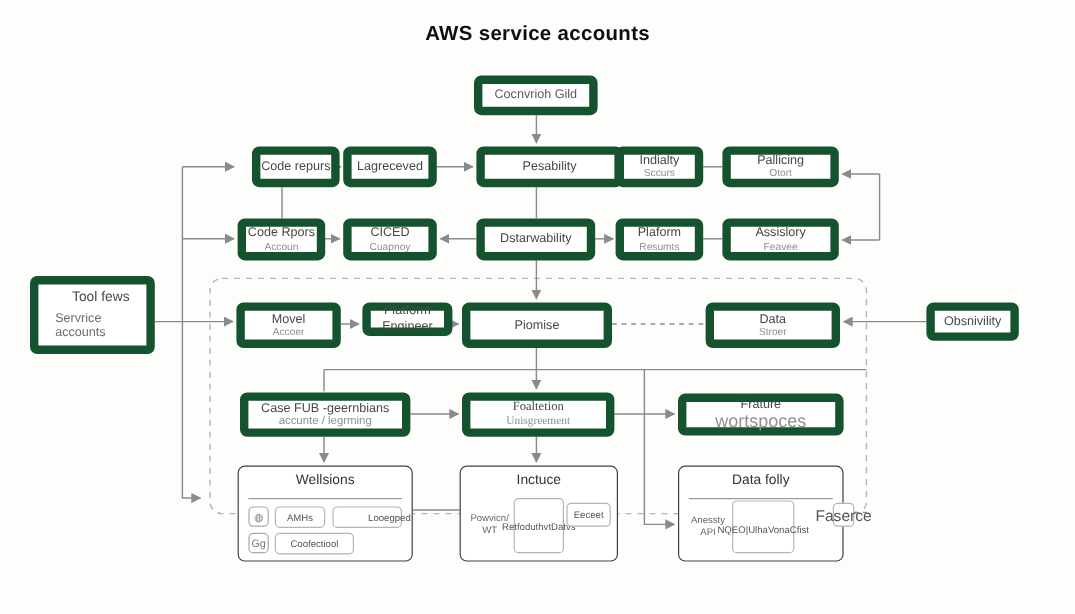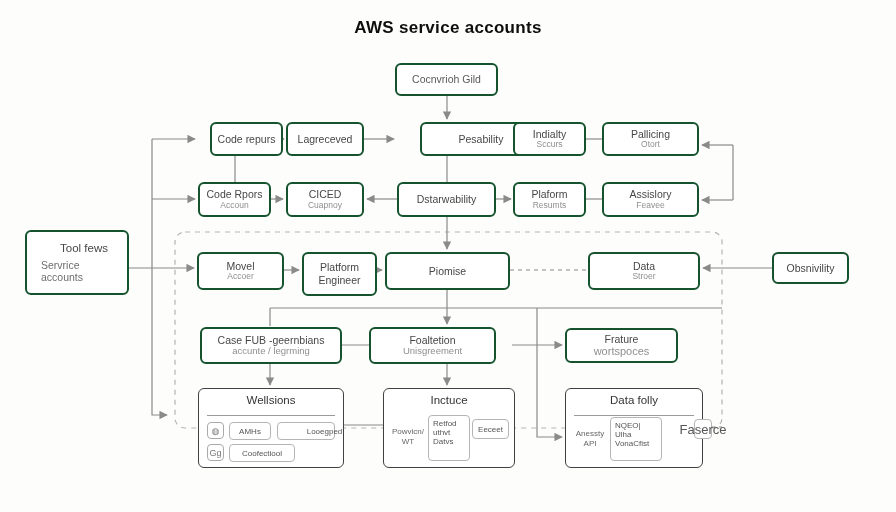--- a/index.html
+++ b/index.html
@@ -1,31 +1,31 @@
 <!DOCTYPE html>
 <html><head>
 <meta charset="utf-8">
 <style>
   html,body{margin:0;padding:0;background:#fff;}
   .canvas{position:relative;width:896px;height:512px;background:#fdfdfc;overflow:hidden;
           font-family:"Liberation Sans",sans-serif;color:#3d3d3d;}
   .title{position:absolute;top:18px;left:0;width:100%;text-align:center;
          font-size:17px;font-weight:600;letter-spacing:.3px;color:#0e0e0e;}
   svg.wires{position:absolute;left:0;top:0;}
-  .nd{position:absolute;background:#fff;border:2px solid #14532d;border-radius:6px;
+  .nd{position:absolute;background:#fff;border:7px solid #14532d;border-radius:6px;
       display:flex;flex-direction:column;align-items:center;justify-content:center;
       text-align:center;box-sizing:border-box;}
   .lbl{font-size:10.5px;line-height:1.2;color:#474747;}
   .sub{font-size:8.5px;line-height:1.15;color:#8f8f8f;}
   .big{position:absolute;background:#fff;border:1px solid #404040;border-radius:6px;box-sizing:border-box;}
   .big .bigtitle{position:absolute;top:5px;left:0;width:100%;text-align:center;font-size:11.5px;color:#333;}
   .divider{position:absolute;top:26px;left:8px;right:8px;border-top:1px solid #9a9a9a;}
   .chip{position:absolute;border:1px solid #b5b5b5;border-radius:4px;background:#fff;
         font-size:8px;color:#555;display:flex;align-items:center;justify-content:center;box-sizing:border-box;}
-  .chip.multiline{flex-direction:column;align-items:flex-start;justify-content:flex-start;padding:3px 4px;}
+  .chip.multiline{align-items:flex-start;justify-content:center;padding:19px 4px;}
   .sideLbl{position:absolute;font-size:8px;color:#666;text-align:center;line-height:1.3;}
   .miniIcon{position:absolute;width:17px;height:17px;border:1px solid #aaa;border-radius:4px;
             font-size:9px;color:#777;display:flex;align-items:center;justify-content:center;box-sizing:border-box;}
   .toolfews{align-items:flex-start;padding-left:14px;}
   .toolfews .lbl{align-self:center;font-size:11.5px;margin-bottom:3px;}
   .toolfews .sub{font-size:10.5px;color:#6d6d6d;text-align:left;}
 </style>
 </head>
 <body>
 
@@ -92,21 +92,21 @@
   <div class="nd" style="left:395px;top:63px;width:103px;height:33px;">
     <div class="lbl" style="color:#5a5a5a;">Cocnvrioh Gild</div>
   </div>
 
   <div class="nd" style="left:198px;top:122px;width:73px;height:34px;margin-left:12px;">
     <div class="lbl">Code repurs</div>
   </div>
   <div class="nd" style="left:286px;top:122px;width:78px;height:34px;">
     <div class="lbl">Lagreceved</div>
   </div>
-  <div class="nd" style="left:397px;top:122px;width:122px;height:34px;margin-left:23px;">
+  <div class="nd" style="left:397px;top:122px;width:122px;height:34px;">
     <div class="lbl">Pesability</div>
   </div>
   <div class="nd" style="left:513px;top:122px;width:73px;height:34px;">
     <div class="lbl">Indialty</div>
     <div class="sub">Sccurs</div>
   </div>
   <div class="nd" style="left:602px;top:122px;width:97px;height:34px;">
     <div class="lbl">Pallicing</div>
     <div class="sub">Otort</div>
   </div>
@@ -133,46 +133,46 @@
 
   <div class="nd toolfews" style="left:25px;top:230px;width:104px;height:65px;">
     <div class="lbl">Tool fews</div>
     <div class="sub">Servrice</div>
     <div class="sub">accounts</div>
   </div>
   <div class="nd" style="left:197px;top:252px;width:87px;height:38px;">
     <div class="lbl">Movel</div>
     <div class="sub">Accoer</div>
   </div>
-  <div class="nd" style="left:302px;top:252px;width:75px;height:44px;">
+  <div class="nd" style="left:302px;top:252px;width:75px;height:28px;">
     <div class="lbl">Platform</div>
     <div class="lbl">Engineer</div>
   </div>
   <div class="nd" style="left:385px;top:252px;width:125px;height:38px;">
     <div class="lbl">Piomise</div>
   </div>
   <div class="nd" style="left:588px;top:252px;width:112px;height:38px;">
     <div class="lbl">Data</div>
     <div class="sub">Stroer</div>
   </div>
   <div class="nd" style="left:772px;top:252px;width:77px;height:32px;">
     <div class="lbl">Obsnivility</div>
   </div>
 
   <div class="nd" style="left:200px;top:327px;width:142px;height:37px;">
     <div class="lbl">Case FUB -geernbians</div>
     <div class="sub" style="font-size:9.5px;">accunte / legrming</div>
   </div>
-  <div class="nd" style="left:369px;top:327px;width:127px;height:37px;">
+  <div class="nd" style="left:385px;top:327px;width:127px;height:37px;font-family:Liberation Serif, serif;">
     <div class="lbl">Foaltetion</div>
     <div class="sub" style="font-size:9.5px;">Unisgreement</div>
   </div>
-  <div class="nd" style="left:565px;top:328px;width:113px;height:35px;">
+  <div class="nd" style="left:565px;top:328px;width:138px;height:35px;">
     <div class="lbl">Frature</div>
-    <div class="sub" style="font-size:11px;">wortspoces</div>
+    <div class="sub" style="font-size:15px;">wortspoces</div>
   </div>
 
   <div class="big" style="left:198px;top:388px;width:146px;height:80px;">
     <div class="bigtitle">Wellsions</div>
     <div class="divider"></div>
     <div class="miniIcon" style="left:8px;top:33px;">◍</div>
     <div class="chip" style="left:30px;top:33px;width:42px;height:18px;">AMHs</div>
     <div class="chip" style="left:78px;top:33px;width:58px;height:18px;padding-left:37px;">Looegped</div>
     <div class="miniIcon" style="left:8px;top:55px;">Gg</div>
     <div class="chip" style="left:30px;top:55px;width:66px;height:18px;">Coofectiool</div>

